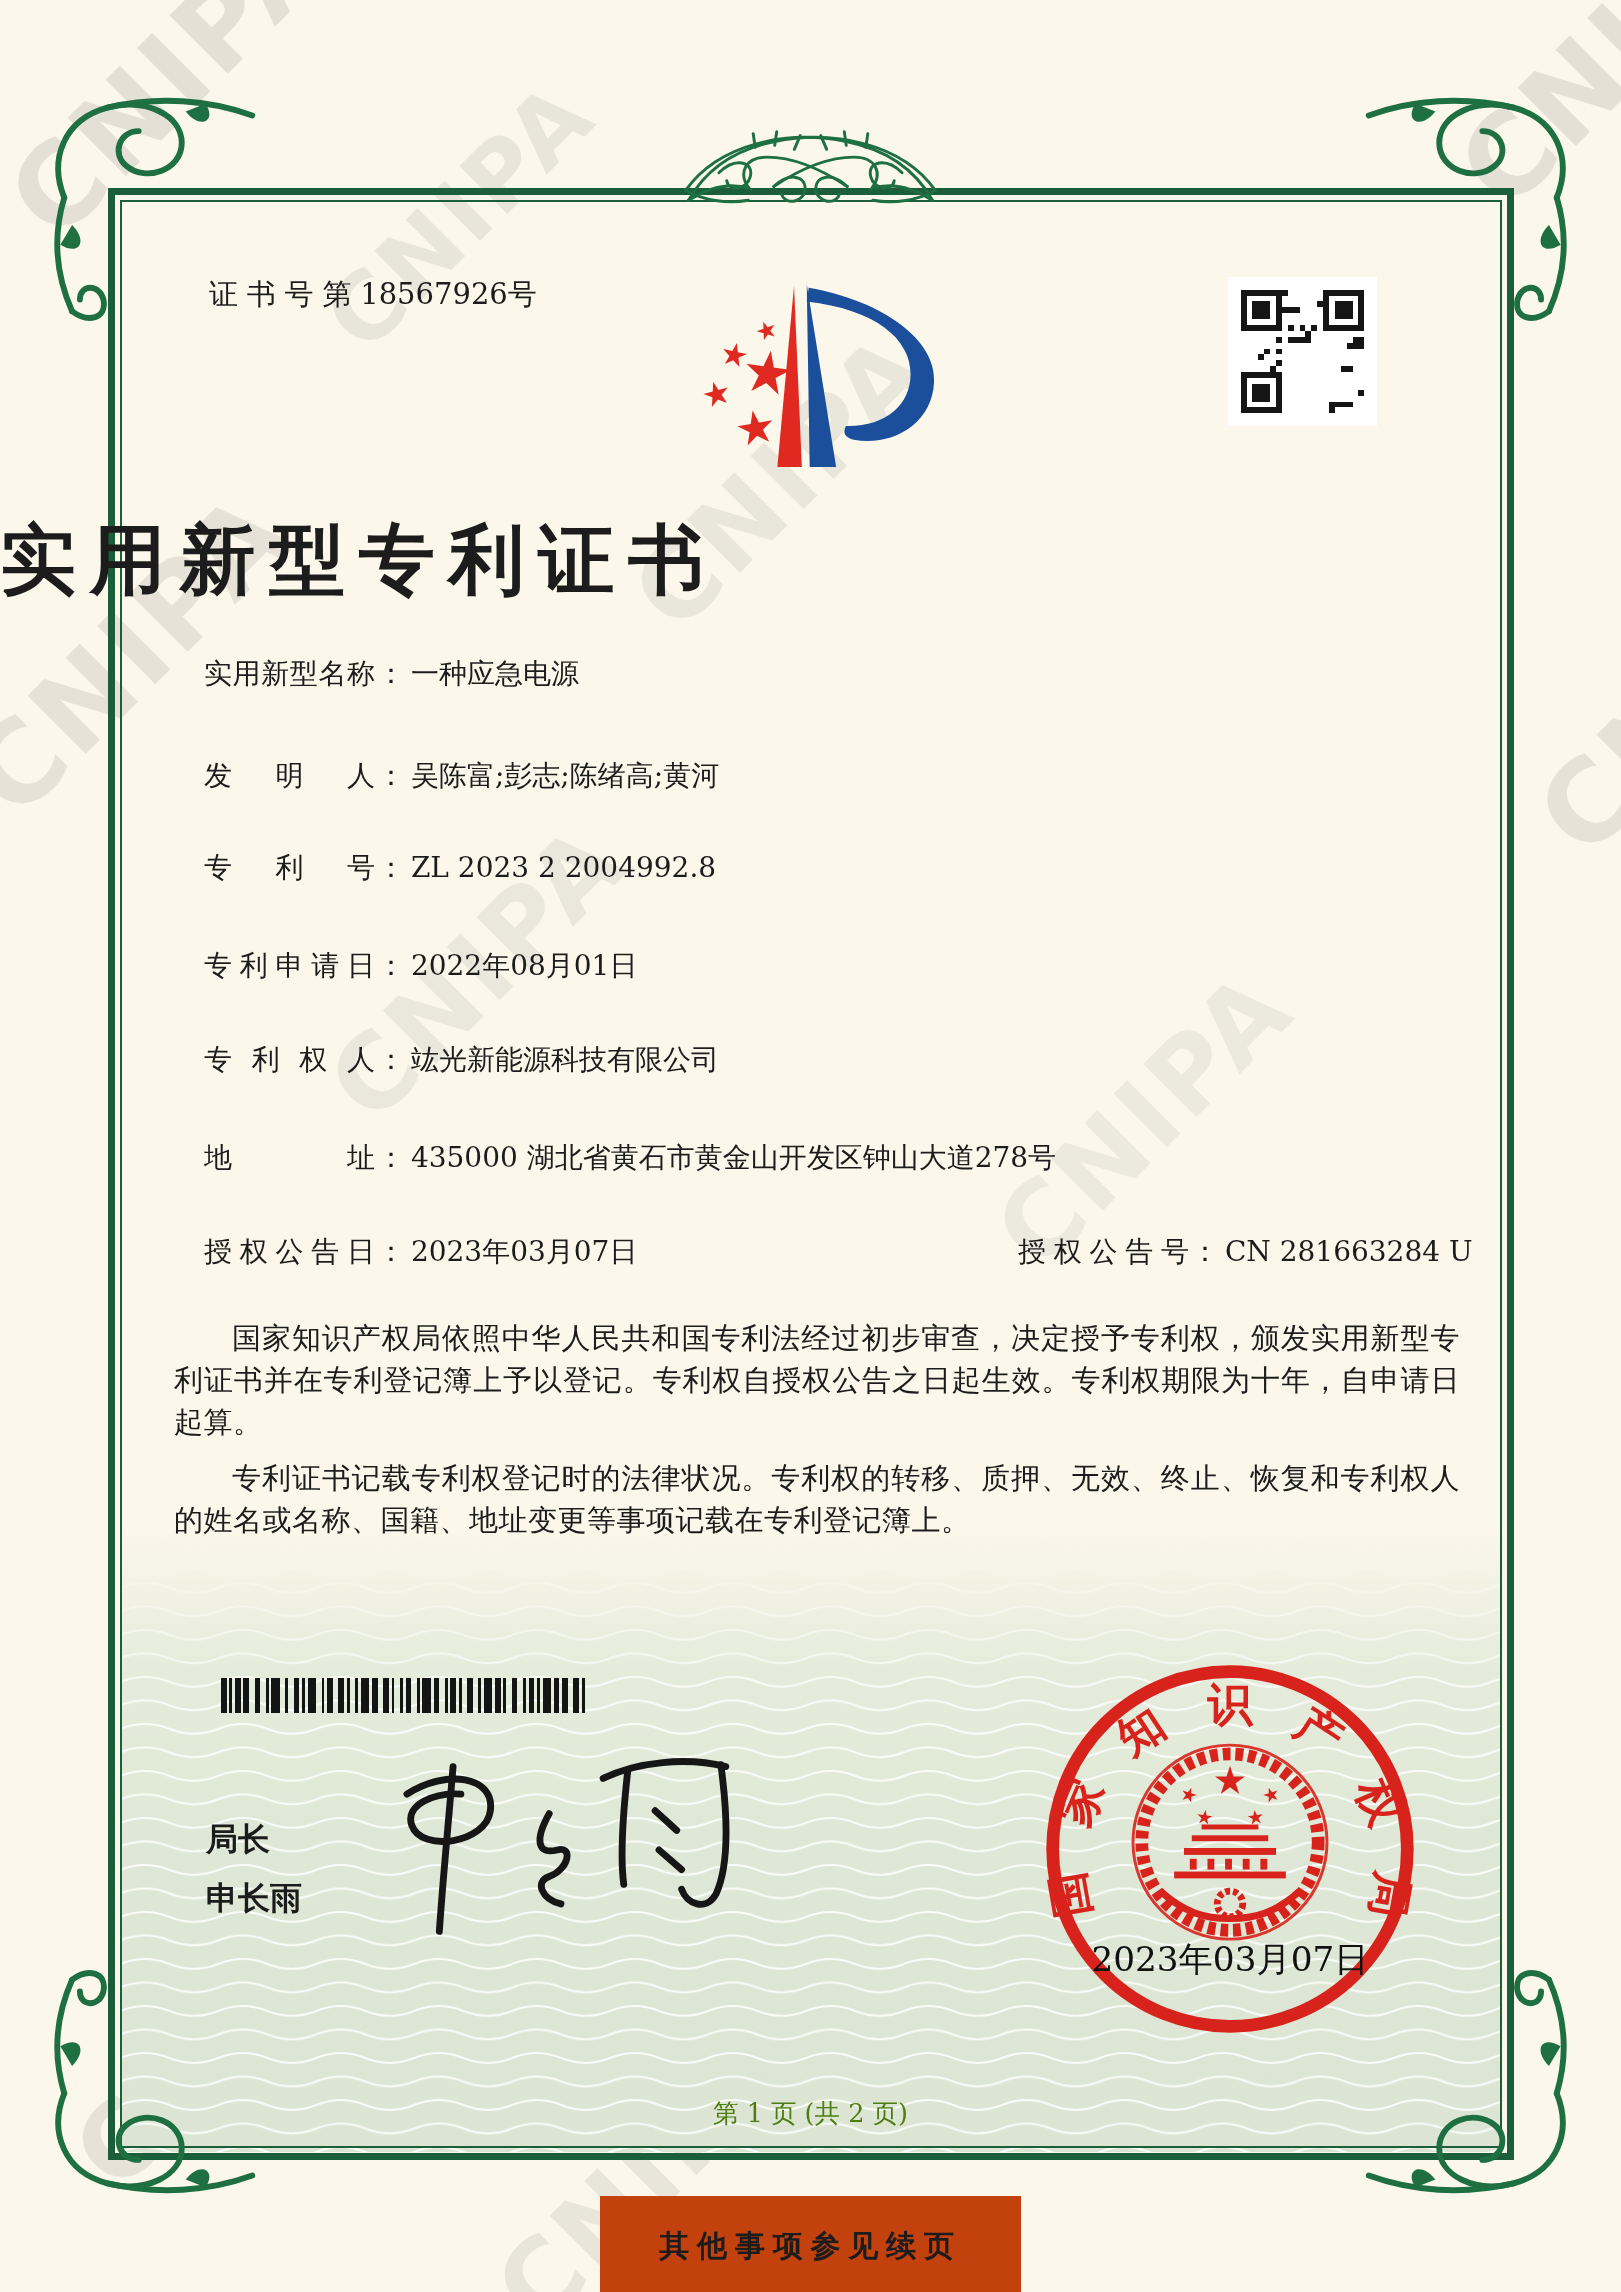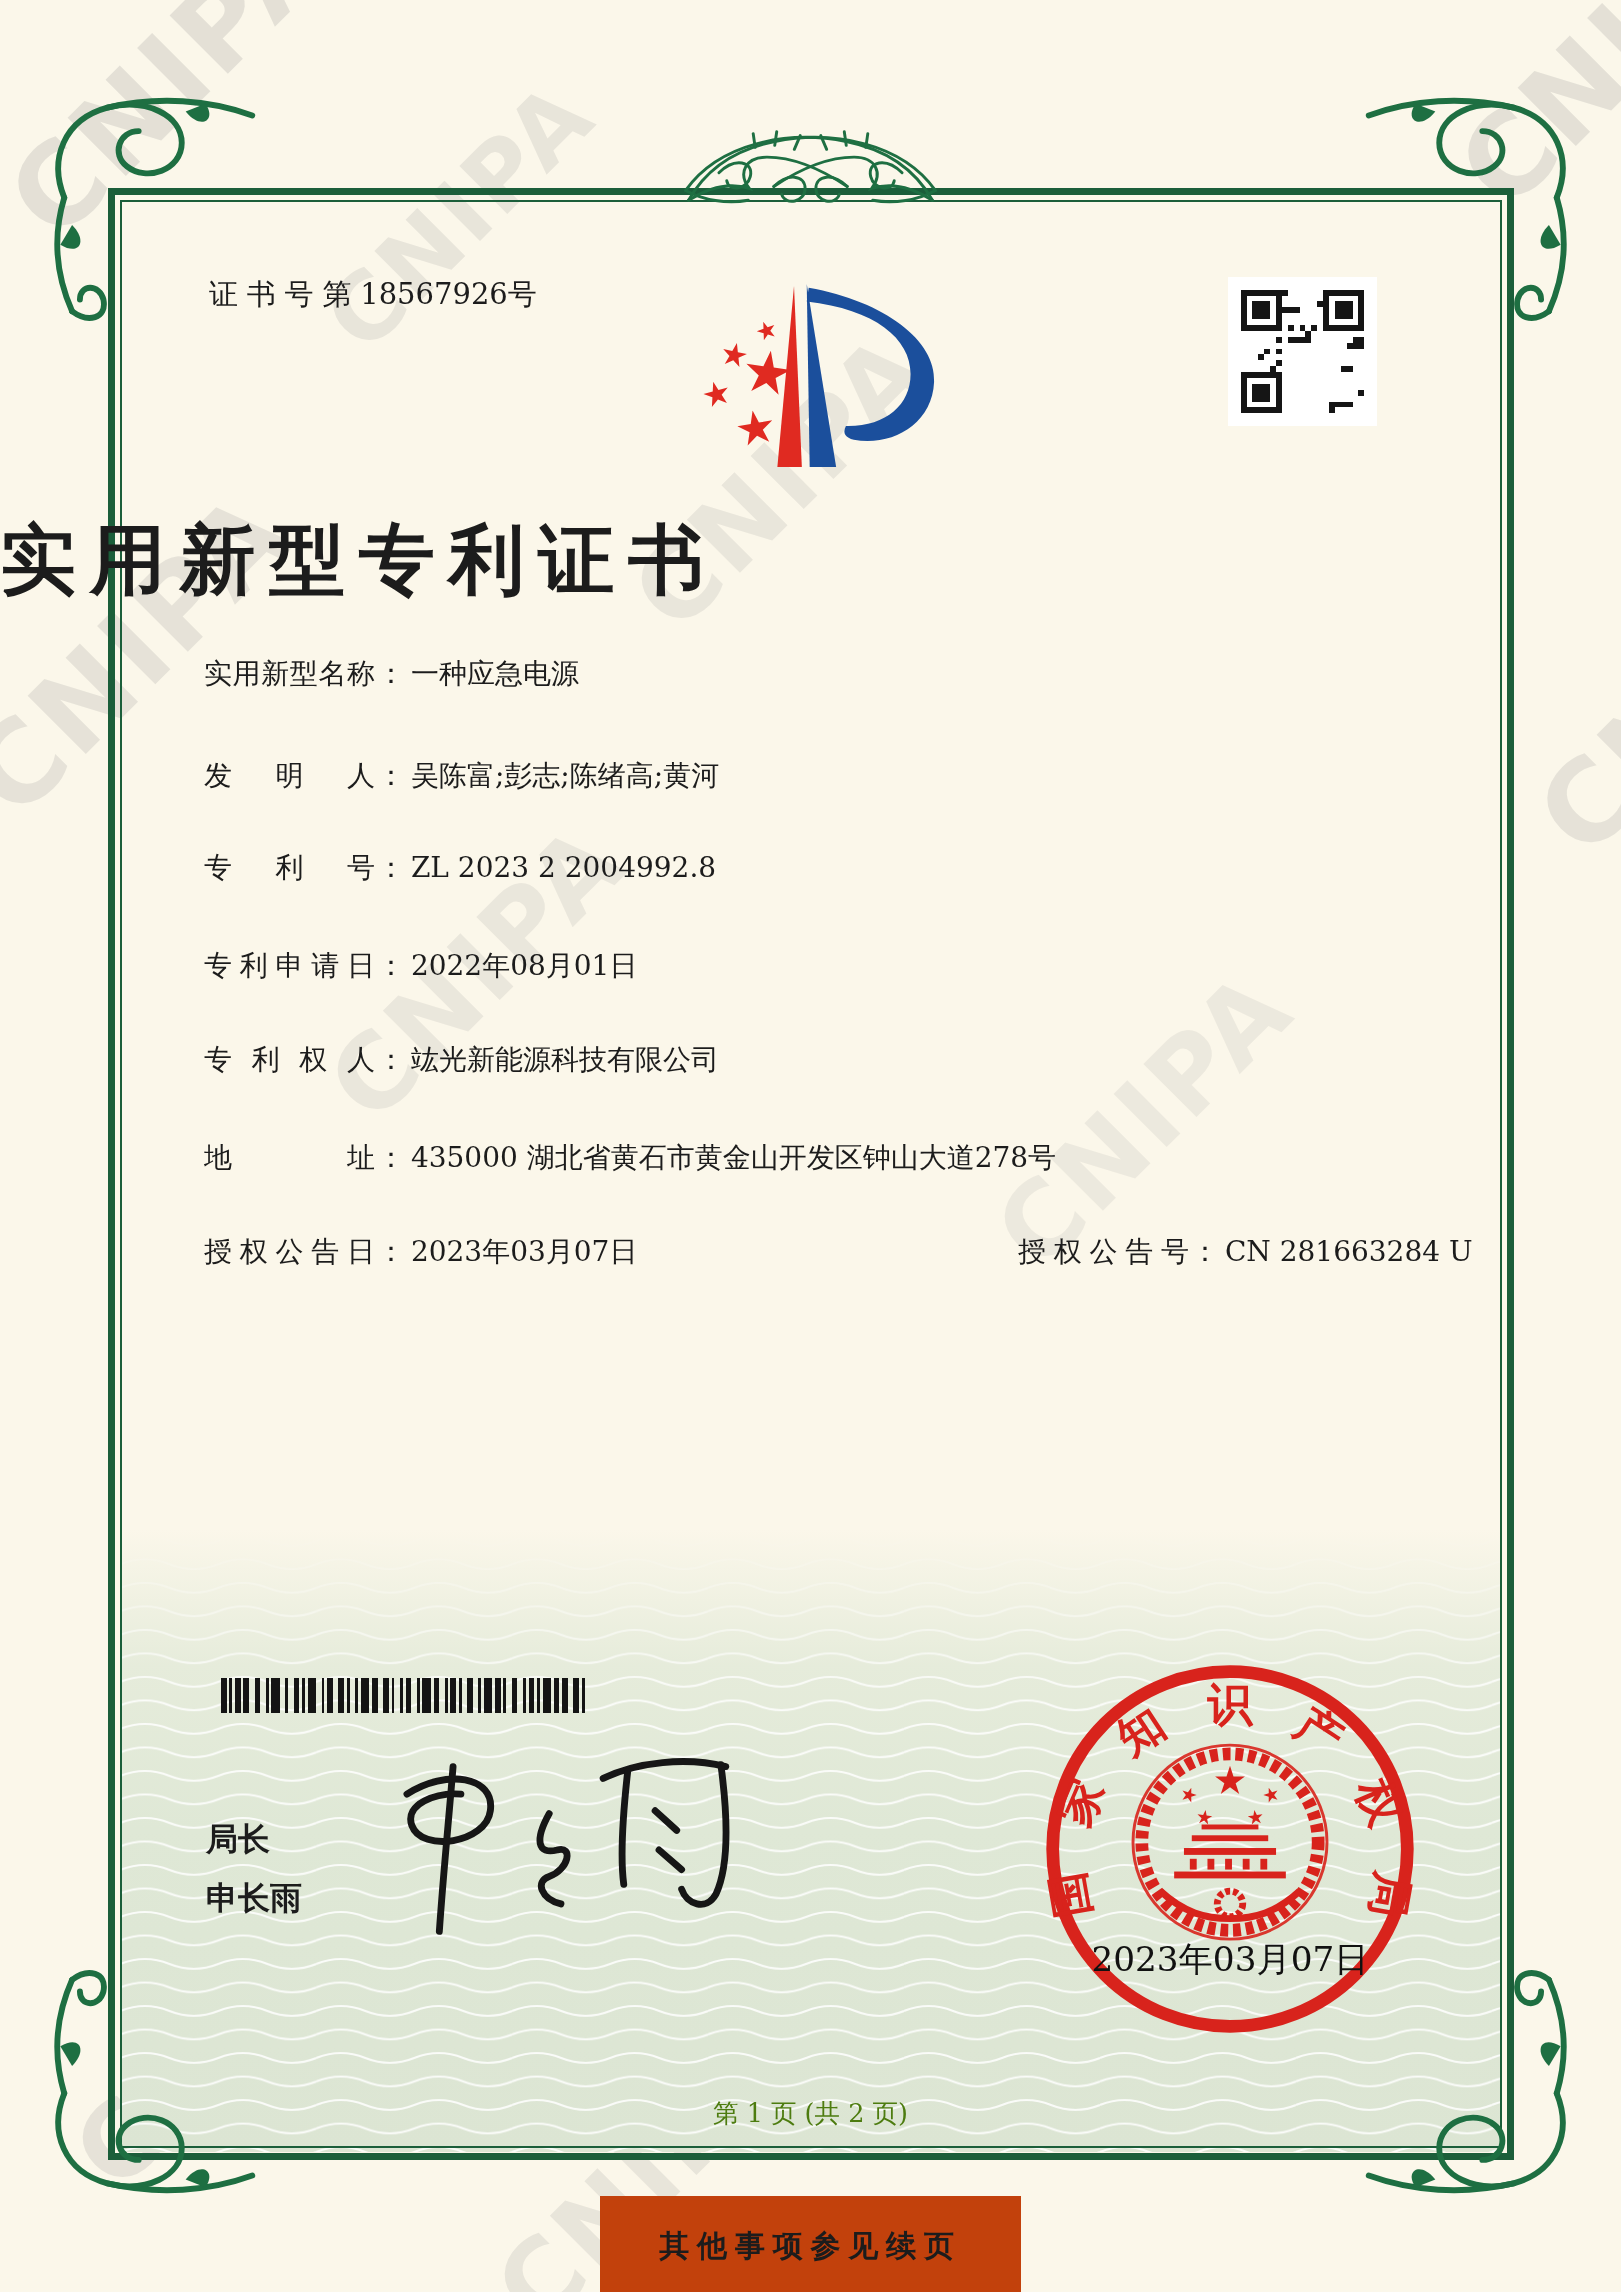--- a/index.html
+++ b/index.html
@@ -622,20 +622,24 @@
     <div class="frow" style="top:1139px">
       <span class="flabel">地址</span><span class="fcolon">：</span><span>435000 湖北省黄石市黄金山开发区钟山大道278号</span>
     </div>
     <div class="frow" style="top:1233px;width:1264px">
       <span class="flabel">授权公告日</span><span class="fcolon">：</span><span>2023年03月07日</span>
       <span class="grant2">
         <span class="flabel">授权公告号</span><span class="fcolon">：</span><span>CN 281663284 U</span>
       </span>
     </div>
 
+    <div class="paras">
+      <p>国家知识产权局依照中华人民共和国专利法经过初步审查，决定授予专利权，颁发实用新型专利证书并在专利登记簿上予以登记。专利权自授权公告之日起生效。专利权期限为十年，自申请日起算。</p>
+      <p>专利证书记载专利权登记时的法律状况。专利权的转移、质押、无效、终止、恢复和专利权人的姓名或名称、国籍、地址变更等事项记载在专利登记簿上。</p>
+    </div>
 
     <div class="barcode">
         <div class="bc-bar on"></div>
         <div class="bc-bar on"></div>
         <div class="bc-bar"></div>
         <div class="bc-bar on"></div>
         <div class="bc-bar"></div>
         <div class="bc-bar on"></div>
         <div class="bc-bar on"></div>
         <div class="bc-bar"></div>

